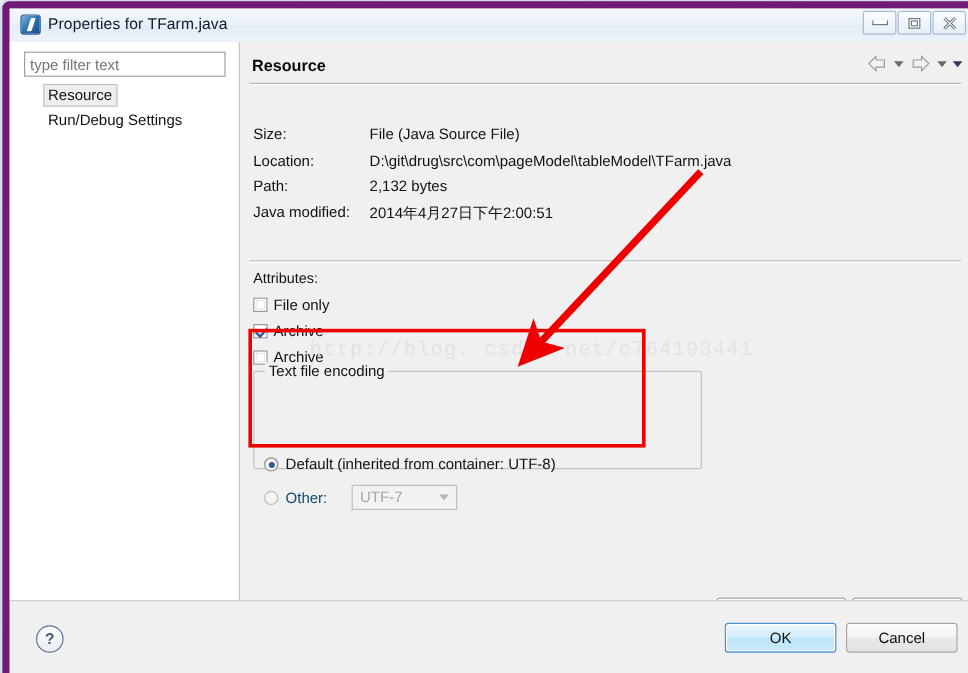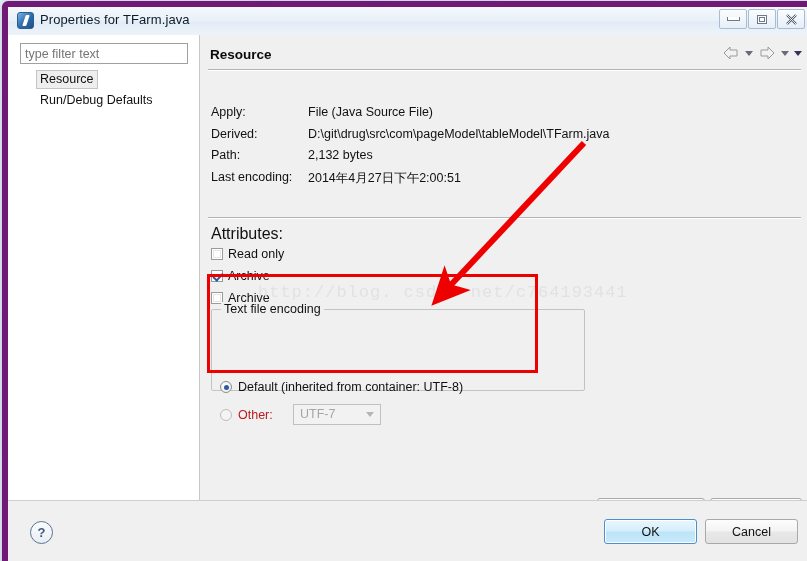--- a/index.html
+++ b/index.html
@@ -112,21 +112,21 @@
 
   .prop-table{position:absolute;left:11px;top:70px;width:580px;}
   .prop-row{height:21.5px;position:relative;}
   .prop-label{
     position:absolute;left:0;top:0;font-size:12.5px;color:#111;white-space:nowrap;
   }
   .prop-value{
     position:absolute;left:97px;top:0;font-size:12.5px;color:#111;white-space:nowrap;
   }
 
-  .attr-title{position:absolute;left:11px;top:190px;font-size:16px;color:#111;}
+  .attr-title{position:absolute;left:11px;top:190px;font-size:12px;color:#111;}
   .cbrow{position:absolute;left:11px;font-size:12.5px;color:#111;}
   .cbox{
     display:inline-block;width:12px;height:12px;vertical-align:-2px;
     border:1px solid #9a9a9a;background:#fff;box-sizing:border-box;
     margin-right:5px;position:relative;
   }
   .cbox.inner:before{
     content:"";position:absolute;left:1px;top:1px;right:1px;bottom:1px;
     border:1px solid #e6e6e6;
   }
@@ -148,21 +148,21 @@
   .radio{
     display:inline-block;width:12px;height:12px;border-radius:50%;
     border:1px solid #8d8d8d;background:radial-gradient(circle at 40% 35%,#ffffff,#e9e9e9);
     vertical-align:-2px;margin-right:6px;position:relative;box-sizing:border-box;
   }
   .radio.on:after{
     content:"";position:absolute;left:2.5px;top:2.5px;width:5px;height:5px;
     border-radius:50%;background:#2d5b9e;
   }
   .radio.disabled{border-color:#bdbdbd;background:#f4f4f4;}
-  .lbl-disabled{color:#b91c1c;}
+  .lbl-disabled{color:#0c4a6e;}
   .combo{
     position:absolute;left:73px;top:-4px;width:88px;height:21px;
     border:1px solid #c0c0c0;background:#f2f2f2;box-sizing:border-box;
   }
   .combo .val{
     position:absolute;left:6px;top:2px;font-size:12.5px;color:#a6a6a6;
   }
   .combo .cbtn{
     position:absolute;right:1px;top:1px;width:18px;height:17px;
     display:flex;align-items:center;justify-content:center;
@@ -254,21 +254,21 @@
 
   <div class="content">
 
     <div class="leftpane">
       <input class="filter-input" type="text" placeholder="type filter text" style="">
       <div class="tree">
         <div class="tree-row">
           <span class="tree-item selected">Resource</span>
         </div>
         <div class="tree-row">
-          <span class="tree-item">Run/Debug Defaults</span>
+          <span class="tree-item">Run/Debug Settings</span>
         </div>
       </div>
     </div>
 
     <div class="rightpane">
       <div class="page-title">Resource</div>
 
       <div class="nav-area">
         <div class="navarrow">
           <svg width="18" height="16" viewBox="0 0 18 16">
@@ -282,43 +282,43 @@
           </svg>
         </div>
         <div class="caret"></div>
         <div class="caret dark"></div>
       </div>
 
       <div class="hr" style="top:34px;width:593px;"></div>
 
       <div class="prop-table">
         <div class="prop-row">
-          <span class="prop-label">Apply:</span>
+          <span class="prop-label">Size:</span>
           <span class="prop-value">File  (Java Source File)</span>
         </div>
         <div class="prop-row">
-          <span class="prop-label">Derived:</span>
+          <span class="prop-label">Location:</span>
           <span class="prop-value">D:\git\drug\src\com\pageModel\tableModel\TFarm.java</span>
         </div>
         <div class="prop-row">
           <span class="prop-label">Path:</span>
           <span class="prop-value">2,132   bytes</span>
         </div>
         <div class="prop-row">
-          <span class="prop-label">Last encoding:</span>
+          <span class="prop-label">Java modified:</span>
           <span class="prop-value">2014年4月27日下午2:00:51</span>
         </div>
       </div>
 
       <div class="hr" style="top:182px;width:593px;"></div>
 
       <div class="attr-title">Attributes:</div>
 
       <div class="cbrow" style="top:212px;">
-        <span class="cbox inner"></span><span>Read only</span>
+        <span class="cbox inner"></span><span>File only</span>
       </div>
       <div class="cbrow" style="top:234px;">
         <span class="cbox checked"></span><span>Archive</span>
       </div>
       <div class="cbrow" style="top:256px;">
         <span class="cbox inner"></span><span>Archive</span>
       </div>
 
       <div class="group">
         <span class="group-legend">Text file encoding</span>

